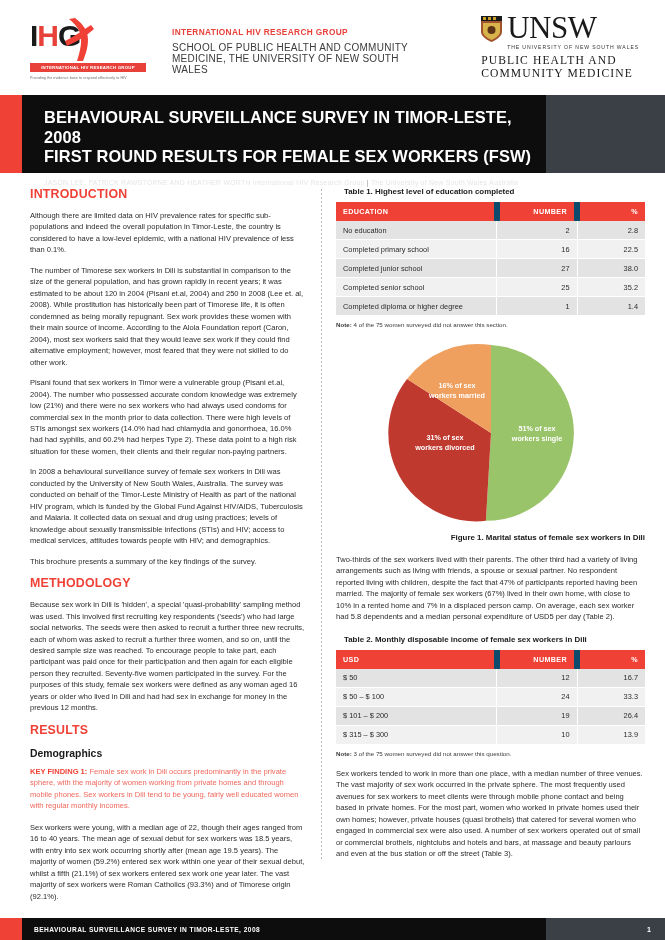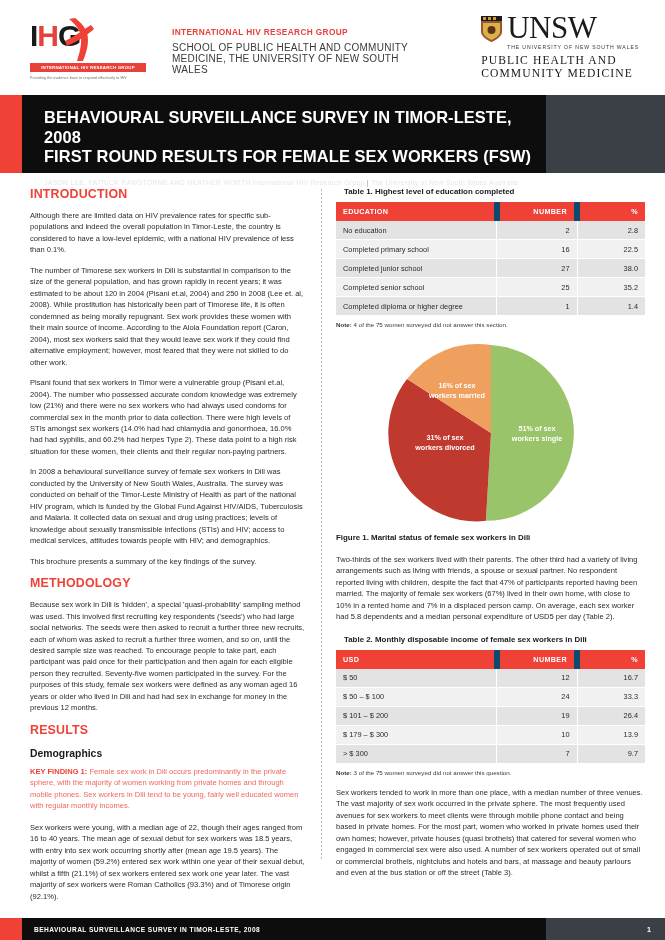--- a/index.html
+++ b/index.html
@@ -272,21 +272,21 @@
     font-family: "Liberation Sans", sans-serif;
     font-size: 7.2px;
     font-weight: bold;
     fill: #ffffff;
   }
   .figure-caption {
     font-size: 7.9px;
     font-weight: bold;
     color: #1a1a1a;
     margin: 10px 0 12px 0;
-    text-align: left;
+    text-align: right;
   }
 
   
   .footer {
     position: absolute;
     left: 0; bottom: 0;
     width: 665px;
     height: 22px;
     display: flex;
     align-items: stretch;
@@ -497,28 +497,23 @@
           <td>$  50 – $ 100</td>
           <td class="num">24</td>
           <td class="pct">33.3</td>
         </tr>
         <tr>
           <td>$ 101 – $ 200</td>
           <td class="num">19</td>
           <td class="pct">26.4</td>
         </tr>
         <tr>
-          <td>$ 179 – $ 300</td>
+          <td>$ 315 – $ 300</td>
           <td class="num">10</td>
           <td class="pct">13.9</td>
-        </tr>
-        <tr>
-          <td>&gt; $ 300</td>
-          <td class="num">7</td>
-          <td class="pct">9.7</td>
         </tr>
       </tbody>
     </table>
     <p class="note">
       <b>Note:</b><span> 3 of the 75 women surveyed did not answer this question.</span>
     </p>
 
     <p class="body" style="margin-top:11px">Sex workers tended to work in more than one place, with a median number of three venues. The vast majority of sex work occurred in the private sphere. The most frequently used avenues for sex workers to meet clients were through mobile phone contact and being based in private homes. For the most part, women who worked in private homes used their own homes; however, private houses (quasi brothels) that catered for several women who engaged in commercial sex were also used.  A number of sex workers operated out of small or commercial brothels, nightclubs and hotels and bars, at massage and beauty parlours and even at the bus station or off the street (Table 3).</p>
   </div>
 </div>

